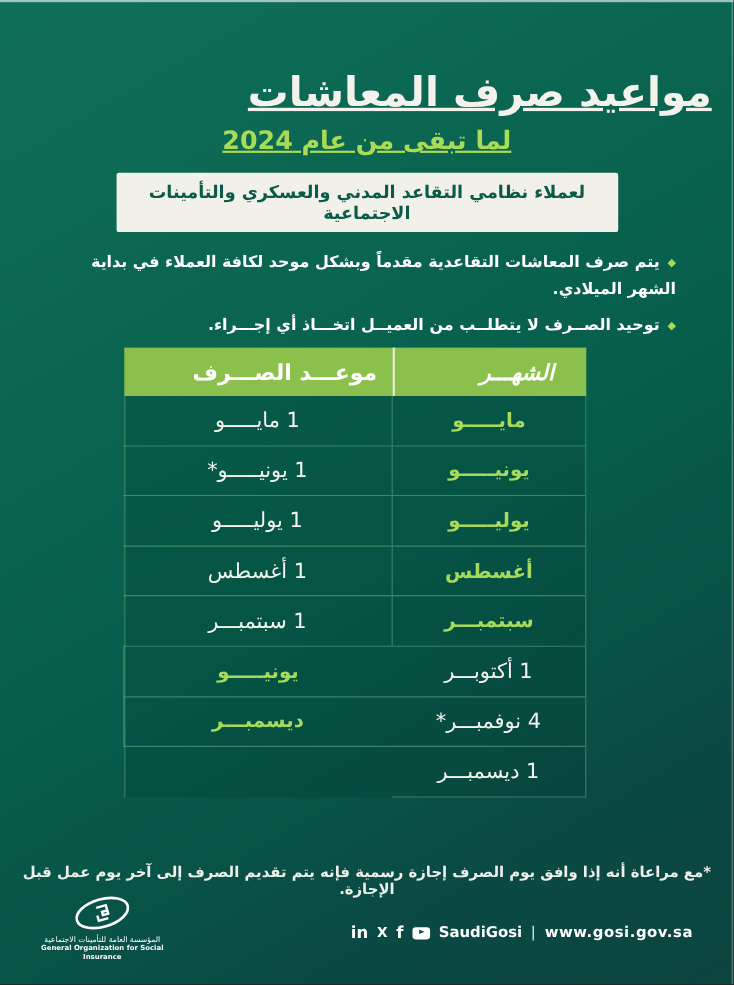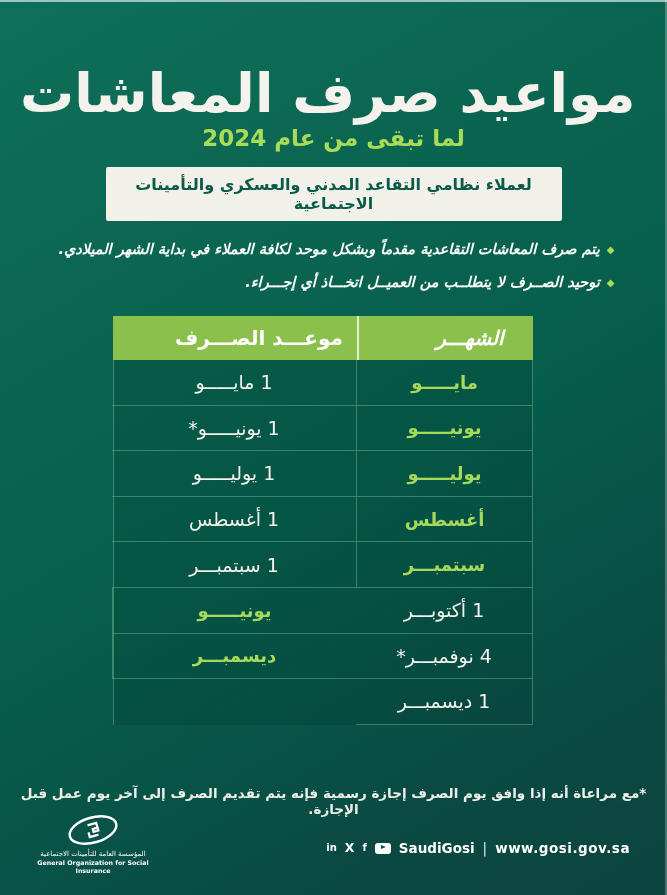--- a/index.html
+++ b/index.html
@@ -9,35 +9,35 @@
     margin:0 auto;
     direction:rtl;
     font-family:"DejaVu Sans", sans-serif;
     background:linear-gradient(150deg,#0f7059 0%, #0b6651 28%, #065d4b 55%, #0a4a43 82%, #0c443e 100%);
     overflow:hidden;
   }
   .poster::before { content:""; position:absolute; top:0; left:0; right:0; height:2px; background:rgba(255,255,255,.6); z-index:5; }
   .poster::after  { content:""; position:absolute; top:0; bottom:0; right:0; width:2px; background:rgba(255,255,255,.25); z-index:5; }
 
   .title {
-    margin:62px 20px 0; text-align:left;
-    color:#f3f2ec; font-size:54px; font-weight:bold; letter-spacing:0;
+    margin:62px 20px 0; text-align:right;
+    color:#f3f2ec; font-size:37px; font-weight:bold; letter-spacing:0;text-decoration:underline;
   }
   .subtitle {
-    text-align:center;
-    color:#a9dc56; font-size:23px; font-weight:bold;
+    margin-top:10px; text-align:center;
+    color:#a9dc56; font-size:23px; font-weight:bold;text-decoration:underline;
   }
   .banner {
     width:456px; margin:16px auto 0;
     background:#f1f0e9; color:#0a5a49;
     font-size:16px; font-weight:bold; text-align:center;
     padding:8px 10px; border-radius:2px; box-sizing:border-box;
   }
   .notes { width:562px; margin:17px auto 0; color:#ffffff; font-size:14.5px; font-weight:bold; }
-  .note  { margin-bottom:9px; line-height:1.65; text-align:right;font-style:italic; }
+  .note  { margin-bottom:9px; line-height:1.65; text-align:right; }
   .bullet { color:#a9dc56; font-size:10px; margin-left:7px; vertical-align:1px; }
 
   .table { position:absolute; top:316px; left:113px; width:420px; }
   .thead {
     display:grid; grid-template-columns:176px 244px;
     background:#8cc04c; height:44px;
   }
   .th {
     display:flex; align-items:center; justify-content:center;
     color:#ffffff; font-size:20px; font-weight:bold;padding-left:48px;
@@ -64,21 +64,21 @@
   .logo { position:absolute; left:33px; top:813px; width:120px; text-align:center; color:#ffffff; }
   .logo-mark { display:block; margin:0 auto 3px; }
   .logo-ar { font-size:7px; line-height:1.3; }
   .logo-en { font-size:6.3px; line-height:1.3; font-weight:bold; }
 
   .social {
     position:absolute; right:37px; top:840px;
     direction:ltr; display:flex; align-items:center; gap:8px;
     color:#ffffff; font-size:13.5px; font-weight:bold;
   }
-  .soc-glyph { font-size:10px; font-weight:bold; line-height:1; }
+  .soc-glyph { font-size:15px; font-weight:bold; line-height:1; }
   .x-glyph { font-size:12.5px; }
   .yt { width:16px; height:11px; background:#ffffff; border-radius:3px; position:relative; }
   .yt::after {
     content:""; position:absolute; left:6px; top:2.7px;
     border-left:5px solid #07594a;
     border-top:2.8px solid transparent; border-bottom:2.8px solid transparent;
   }
   .sep { opacity:.9; font-weight:normal; }
   .site { letter-spacing:.5px; }
 </style>

